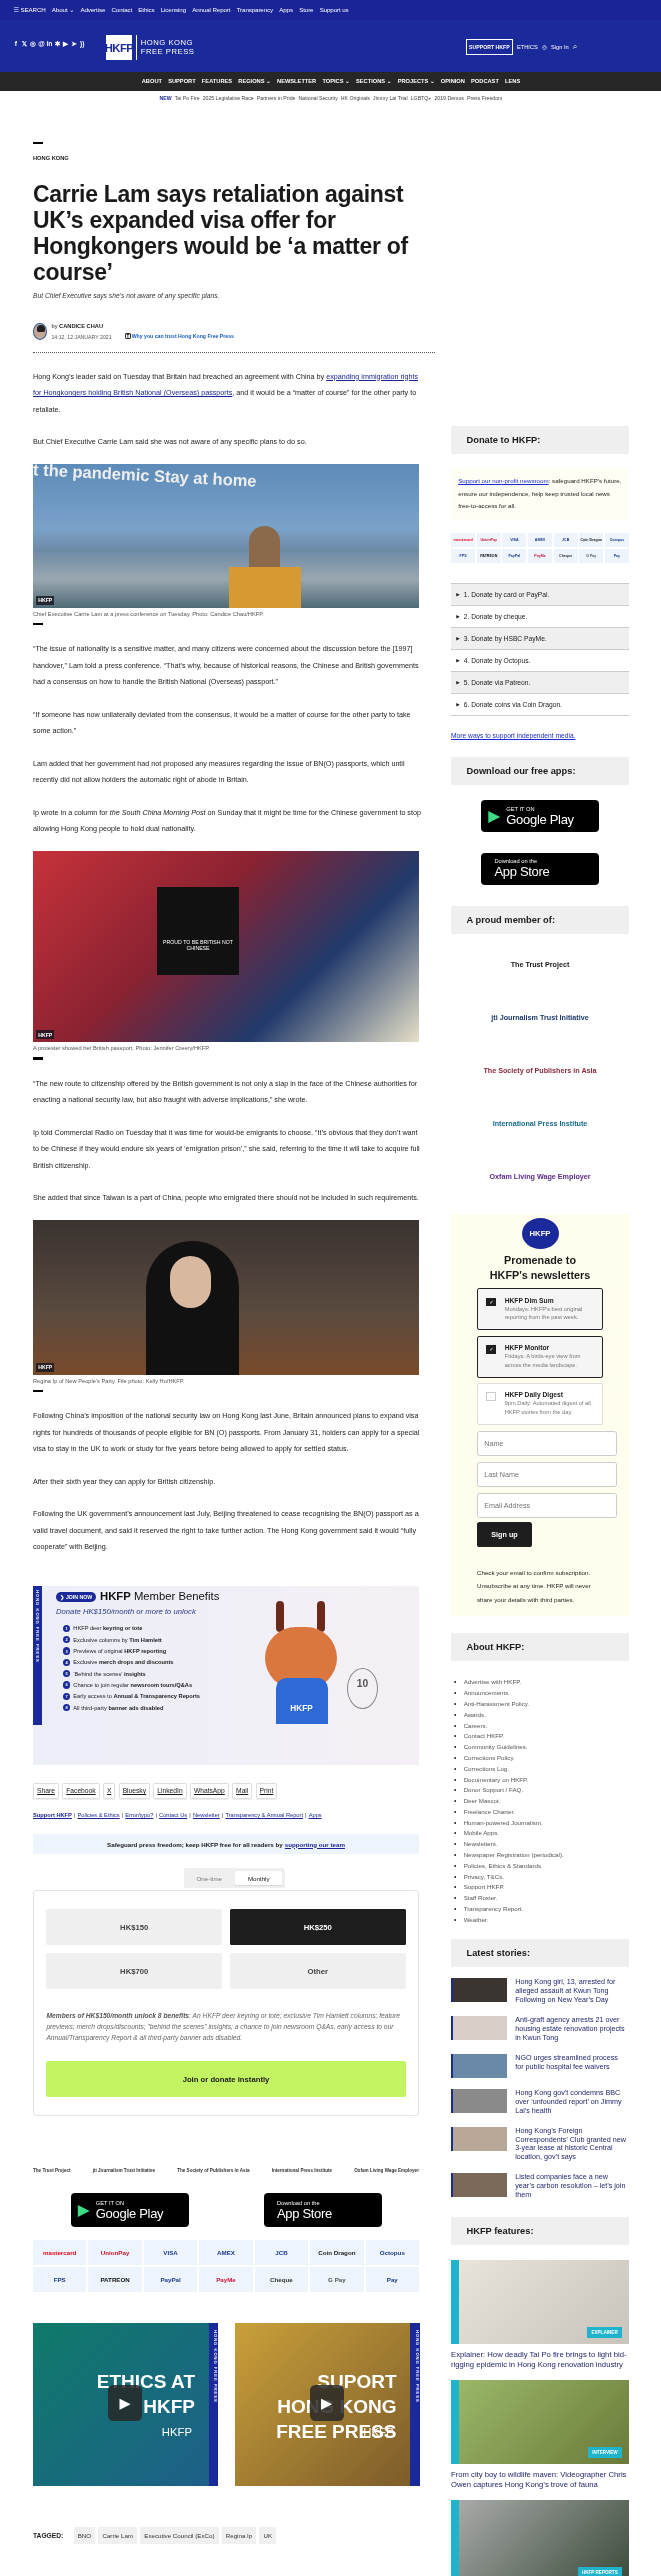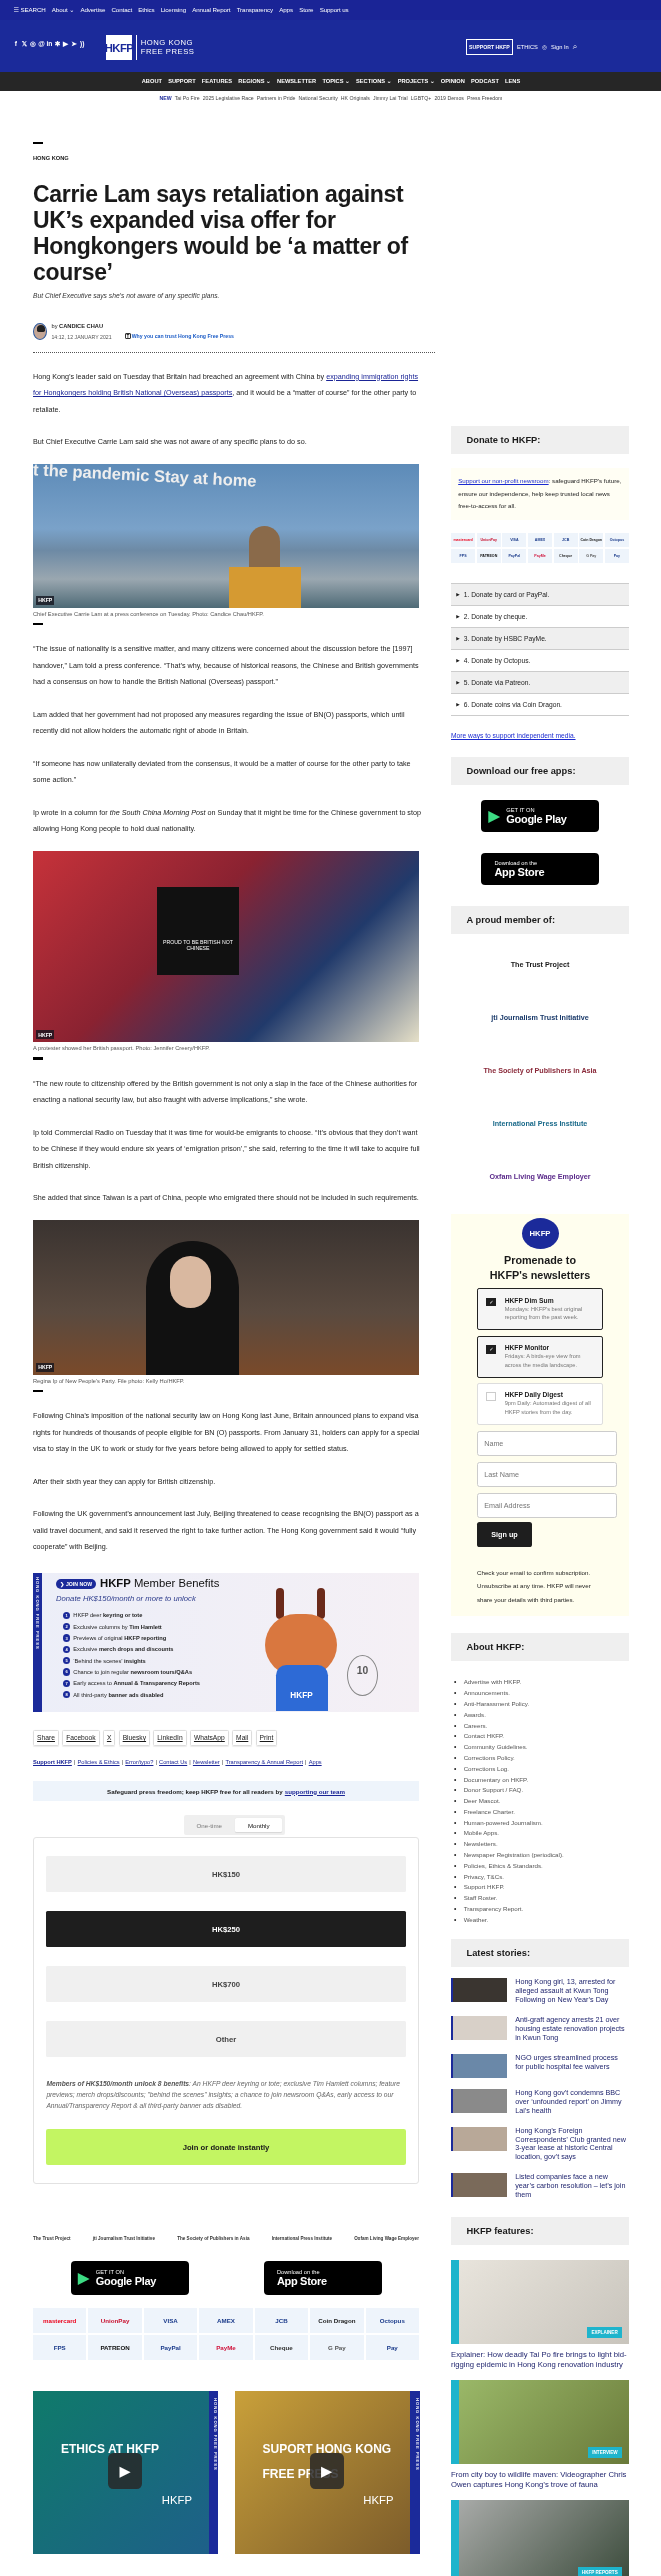--- a/index.html
+++ b/index.html
@@ -43,21 +43,21 @@
 .fig .rule{width:10.3px;height:2.1px;margin-top:6.2px}
 .img1{height:144px;background:linear-gradient(180deg,#5d8bb8 0%,#7aa2c9 45%,#6d8aa5 60%,#9aa7b0 80%,#4e6a76 100%)}
 .img1 .banner{position:absolute;left:0;top:2.1px;font-size:16.5px;color:#eee;font-weight:bold;transform:rotate(3deg);white-space:nowrap}
 .img1 .podium{position:absolute;left:196px;top:103px;width:72px;height:41px;background:#d59a32}
 .img1 .person{position:absolute;left:216px;top:62px;width:31px;height:46px;background:#8a6a4a;border-radius:15.5px 15.5px 0 0}
 .img2{height:191px;background:linear-gradient(135deg,#c6323a 0%,#8a2231 40%,#213a6b 70%,#e6e0c8 100%)}
 .img2 .sign{position:absolute;left:124px;top:36px;width:82px;height:88px;background:#111;color:#fff;font-size:5.2px;text-align:center;padding-top:52px}
 .img3{height:155px;background:linear-gradient(180deg,#3a3330 0%,#5a4a3f 60%,#7a4a2a 100%)}
 .img3 .person{position:absolute;left:113px;top:20.6px;width:93px;height:134px;background:#111;border-radius:46px 46px 0 0}
 .img3 .face{position:absolute;left:137px;top:36px;width:41px;height:52px;background:#d9b8a0;border-radius:20.6px}
-.banner-ad{width:386px;height:139px;margin-top:17px;background:linear-gradient(90deg,#eceef8,#f5f0f5);position:relative;overflow:hidden}
+.banner-ad{width:386px;height:179px;margin-top:30px;background:linear-gradient(90deg,#eceef8,#f5f0f5);position:relative;overflow:hidden}
 .banner-ad .side{position:absolute;left:0;top:0;width:9.3px;height:139px;background:#1b2a9a;color:#fff;font-size:4.1px;writing-mode:vertical-rl;letter-spacing:1px;display:flex;align-items:center;justify-content:flex-start;padding-top:4.1px;font-weight:bold}
 .banner-ad .join{position:absolute;left:23px;top:6.2px;background:#1b2a9a;color:#fff;font-size:5.2px;font-weight:bold;padding:2.1px 4.1px;border-radius:6.2px}
 .banner-ad .ttl{position:absolute;left:67px;top:4.1px;font-size:11.3px;color:#111}
 .banner-ad .ttl b{font-weight:bold}
 .banner-ad .sub{position:absolute;left:23px;top:21.6px;font-size:7.7px;font-style:italic;color:#2b3a8a}
 .banner-ad ol{position:absolute;left:30px;top:37px;list-style:none}
 .banner-ad li{font-size:5.7px;height:11.3px;display:flex;align-items:center;gap:3.1px;color:#222}
 .banner-ad li .n{width:7.2px;height:7.2px;border-radius:50%;background:#1b2a9a;color:#fff;font-size:4.1px;font-weight:bold;display:flex;align-items:center;justify-content:center}
 .deer{position:absolute;left:227px;top:15.5px;width:82px;height:124px}
 .deer .head{position:absolute;left:5.2px;top:26px;width:72px;height:62px;background:#d9773f;border-radius:31px}
@@ -69,40 +69,40 @@
 .links-row{margin-top:13.4px;font-size:5.7px;color:#1a2496;display:flex;gap:2.1px;flex-wrap:nowrap}
 .links-row span{text-decoration:underline}
 .links-row .pipe{text-decoration:none;color:#333}
 .links-row .b{font-weight:bold}
 .safeguard{margin-top:16.5px;width:386px;height:19.6px;background:#eef4fb;display:flex;align-items:center;justify-content:center;font-size:6.2px;font-weight:bold}
 .safeguard a{color:#1a2496;text-decoration:underline;margin-left:2.1px}
 .freq{margin:14.4px auto 0;width:101px;height:19.6px;background:#efefef;border-radius:2.1px;display:flex;align-items:center;padding:2.1px;gap:2.1px;font-size:6.2px}
 .freq span{flex:1;text-align:center;padding:3.6px 0;color:#777}
 .freq .on{background:#fff;color:#111;border-radius:1.5px;box-shadow:0 0.5px 1px rgba(0,0,0,.1)}
 .donbox{margin-top:2.1px;width:386px;border:0.5px solid #e2e2e2;border-radius:3.1px;padding:18px 12.4px 17.5px}
-.amts{display:grid;grid-template-columns:1fr;gap:19px}
+.amts{display:grid;grid-template-columns:1fr 1fr;gap:8px}
 .amts span{height:36px;background:#f0f0f0;border-radius:1.5px;display:flex;align-items:center;justify-content:center;font-size:7.7px;color:#444;font-weight:bold}
 .amts .sel{background:#1e1e1e;color:#fff}
 .donbox .note{font-size:6.7px;font-style:italic;color:#666;line-height:11.3px;margin-top:20.6px}
 .donbox .note b{color:#555}
 .joinbtn{margin-top:17.5px;height:36px;background:#c3f562;border-radius:2.1px;display:flex;align-items:center;justify-content:center;font-size:7.7px;font-weight:bold}
 .members-row{display:flex;justify-content:space-between;align-items:center;margin-top:52px;width:386px}
 .members-row span{font-size:4.6px;font-weight:bold;color:#333}
 .apps-row{display:flex;justify-content:space-around;margin-top:20.6px;width:386px}
 .store{width:118px;height:34px;background:#000;border-radius:4.1px;color:#fff;display:flex;align-items:center;padding-left:7.2px;gap:6.2px}
 .store .ic{font-size:15.5px}
 .store .s1{font-size:5.7px}
-.store .s2{font-size:11px;font-weight:bold;letter-spacing:-0.3px}
+.store .s2{font-size:13px;font-weight:normal;letter-spacing:-0.3px}
 .paygrid{display:grid;grid-template-columns:repeat(7,1fr);gap:2.1px;margin-top:12.4px;width:386px}
 .paygrid span{height:25px;background:#eef4fb;display:flex;align-items:center;justify-content:center;font-size:6.2px;font-weight:bold;color:#1a3a8a}
 .videos{display:flex;gap:16.5px;margin-top:31px}
 .vid{width:185px;height:163px;position:relative;overflow:hidden}
 .vid1{background:linear-gradient(135deg,#0f7a6a,#1e5f8a)}
 .vid2{background:linear-gradient(135deg,#c9a03a,#7a5a2a)}
-.vid .vt{position:absolute;right:23px;top:46px;color:#fff;font-size:12px;font-weight:bold;text-align:left;line-height:25px;width:134px}
+.vid .vt{position:absolute;right:23px;top:46px;color:#fff;font-size:19px;font-weight:bold;text-align:right;line-height:25px;width:134px}
 .vid .play{position:absolute;left:75px;top:62px;width:34px;height:36px;background:rgba(40,40,40,.85);border-radius:5.2px;color:#fff;font-size:14.4px;display:flex;align-items:center;justify-content:center}
 .vid .vs{position:absolute;right:0;top:0;width:9.3px;height:163px;background:#1b2a9a;color:#fff;font-size:4.1px;writing-mode:vertical-rl;letter-spacing:1px;padding-top:7.2px;font-weight:bold}
 .vid .vh{position:absolute;right:26px;top:103px;color:#fff;font-size:11.3px}
 .tags{display:flex;align-items:center;gap:3.1px;margin-top:41px}
 .tags .lbl{font-size:6.7px;font-weight:bold;margin-right:7.2px}
 .tags span.t{background:#f0f0f0;padding:5.2px 4.1px;font-size:6.2px;color:#333}
 .author{display:flex;margin-top:41px}
 .author .av{width:27px;height:40px;border-radius:50%;background:#c4a696;border:1px solid #2c5aa0;position:relative;overflow:hidden;flex-shrink:0}
 .author .av::after{content:"";position:absolute;left:5.2px;top:3.1px;width:15.5px;height:13.4px;background:#222;border-radius:50% 50% 20% 20%}
 .author .ai{margin-left:7.2px;width:309px}
@@ -249,22 +249,22 @@
         <div class="banner">t the pandemic  Stay at home</div>
         <div class="person"></div>
         <div class="podium"></div>
         <div class="wm">HKFP</div>
       </div>
       <div class="cap">Chief Executive Carrie Lam at a press conference on Tuesday. Photo: Candice Chau/HKFP.</div>
       <div class="rule"></div>
     </div>
 
     <p>“The issue of nationality is a sensitive matter, and many citizens were concerned about the discussion before the [1997] handover,” Lam told a press conference. “That’s why, because of historical reasons, the Chinese and British governments had a consensus on how to handle the British National (Overseas) passport.”</p>
+    <p>“If someone has now unilaterally deviated from the consensus, it would be a matter of course for the other party to take some action.”</p>
     <p>Lam added that her government had not proposed any measures regarding the issue of BN(O) passports, which until recently did not allow holders the automatic right of abode in Britain.</p>
-    <p>“If someone has now unilaterally deviated from the consensus, it would be a matter of course for the other party to take some action.”</p>
     <p><span>Ip wrote in a column for </span><em>the South China Morning Post</em><span> on Sunday that it might be time for the Chinese government to stop allowing Hong Kong people to hold dual nationality.</span></p>
 
     <div class="fig">
       <div class="img img2">
         <div class="sign">PROUD TO BE BRITISH NOT CHINESE</div>
         <div class="wm">HKFP</div>
       </div>
       <div class="cap">A protester showed her British passport. Photo: Jennifer Creery/HKFP.</div>
       <div class="rule"></div>
     </div>

